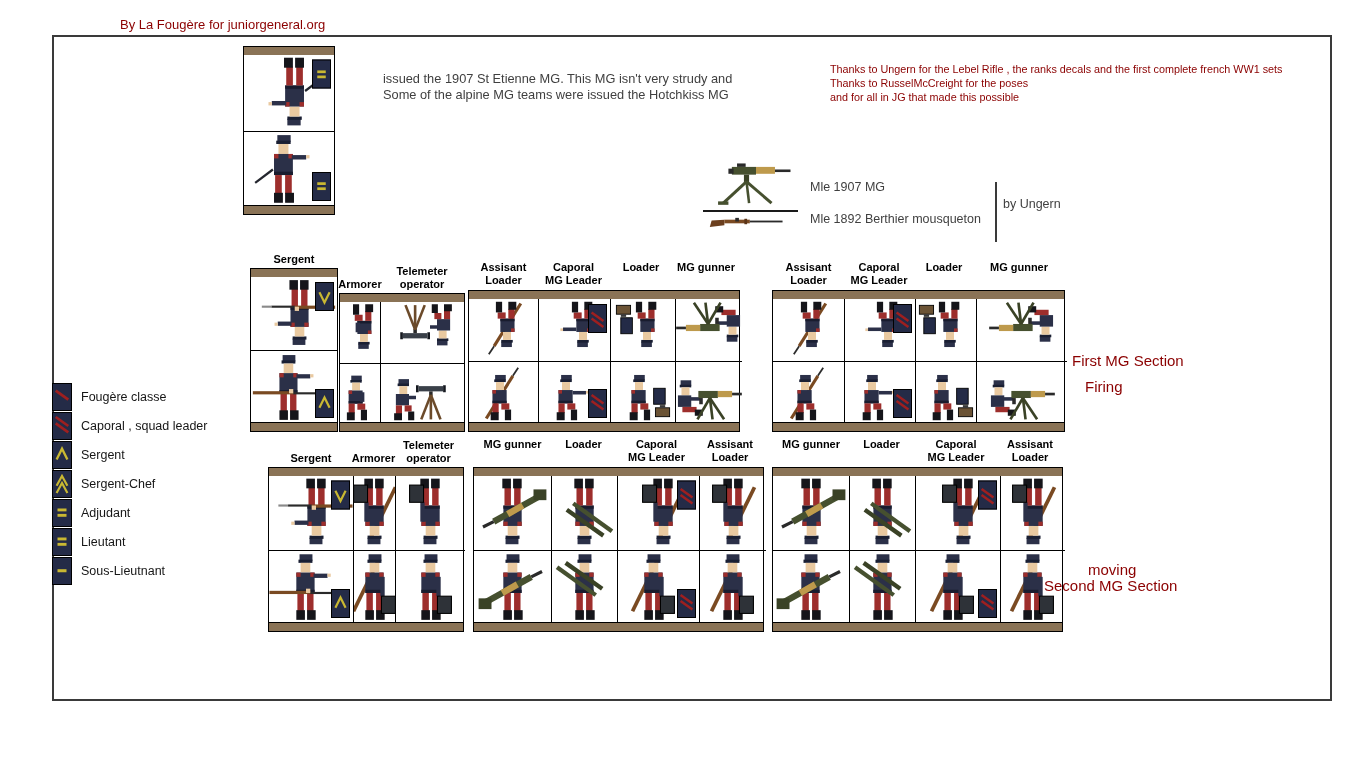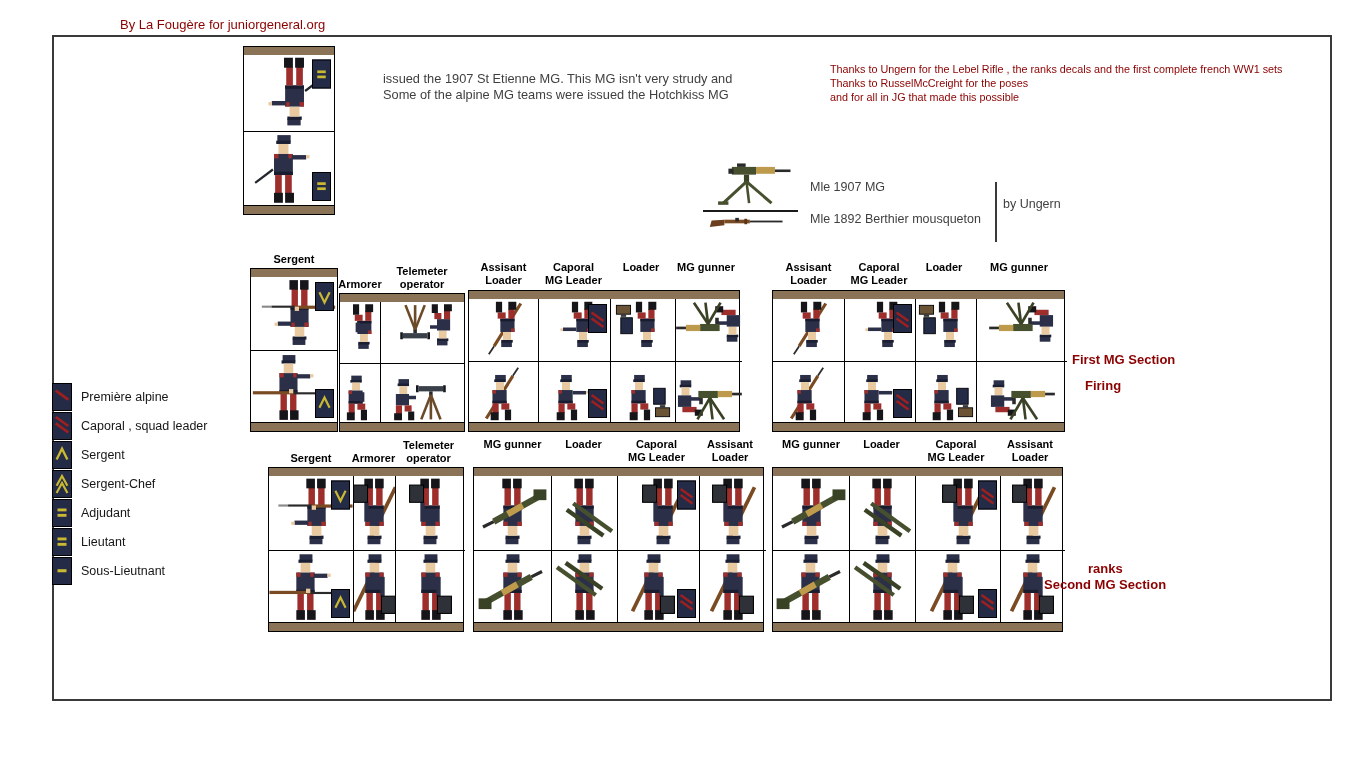--- a/index.html
+++ b/index.html
@@ -48,21 +48,21 @@
   .fcell--patched .figsvg{left:44%;}
   .cellpatch{position:absolute;width:17px;height:27px;background:#242b47;border:1px solid #000;
              bottom:5px;right:3px;}
   .half--top .cellpatch{right:auto;left:3px;}
   .cellpatch svg{display:block;width:100%;height:100%;}
   .glabel{position:absolute;bottom:calc(100% + 2px);height:27px;display:flex;flex-direction:column;
           text-align:center;font-size:11px;font-weight:bold;color:#000;line-height:13px;
           white-space:pre-line;transform:translateX(-50%);}
   .glabel--bottom{justify-content:flex-end;} .glabel--top{justify-content:flex-start;}
   
-  .annot{color:#8b0000;font-size:13px;font-weight:bold;}
+  .annot{color:#8b0000;font-size:15px;font-weight:normal;}
   #annot-first-1{left:1072px;top:352px;} #annot-first-2{left:1085px;top:378px;}
   #annot-second-1{left:1044px;top:537px;margin-top:40px;} #annot-second-2{left:1088px;top:561px;}
 </style>
 </head>
 <body>
 
 <svg width="0" height="0" style="position:absolute" aria-hidden="true">
   <defs>
     <g id="g-stand">
       <rect x="34" y="1" width="12" height="6" fill="#2B3048"></rect>
@@ -252,21 +252,21 @@
   <div class="abs" id="ungern-line"></div>
   <div class="abs" id="ungern-credit">by Ungern</div>
 
   <div class="abs" id="legend">
       <div class="legend-item">
         <div class="patchbox">
           <svg>
             <use href="#ins-stripe1"></use>
           </svg>
         </div>
-        <div class="legend-label">Première alpine</div>
+        <div class="legend-label">Fougère classe</div>
       </div>
       <div class="legend-item">
         <div class="patchbox">
           <svg>
             <use href="#ins-stripe2"></use>
           </svg>
         </div>
         <div class="legend-label">Caporal , squad leader</div>
       </div>
       <div class="legend-item">
@@ -828,14 +828,14 @@
             </div>
           </div>
         </div>
         <div class="gbar bot"></div>
       </div>
     </div>
 
   <div class="abs annot" id="annot-first-1">First MG Section</div>
   <div class="abs annot" id="annot-first-2">Firing</div>
   <div class="abs annot" id="annot-second-1">Second MG Section</div>
-  <div class="abs annot" id="annot-second-2">ranks</div>
+  <div class="abs annot" id="annot-second-2">moving</div>
 </div>
 
 </body></html>

